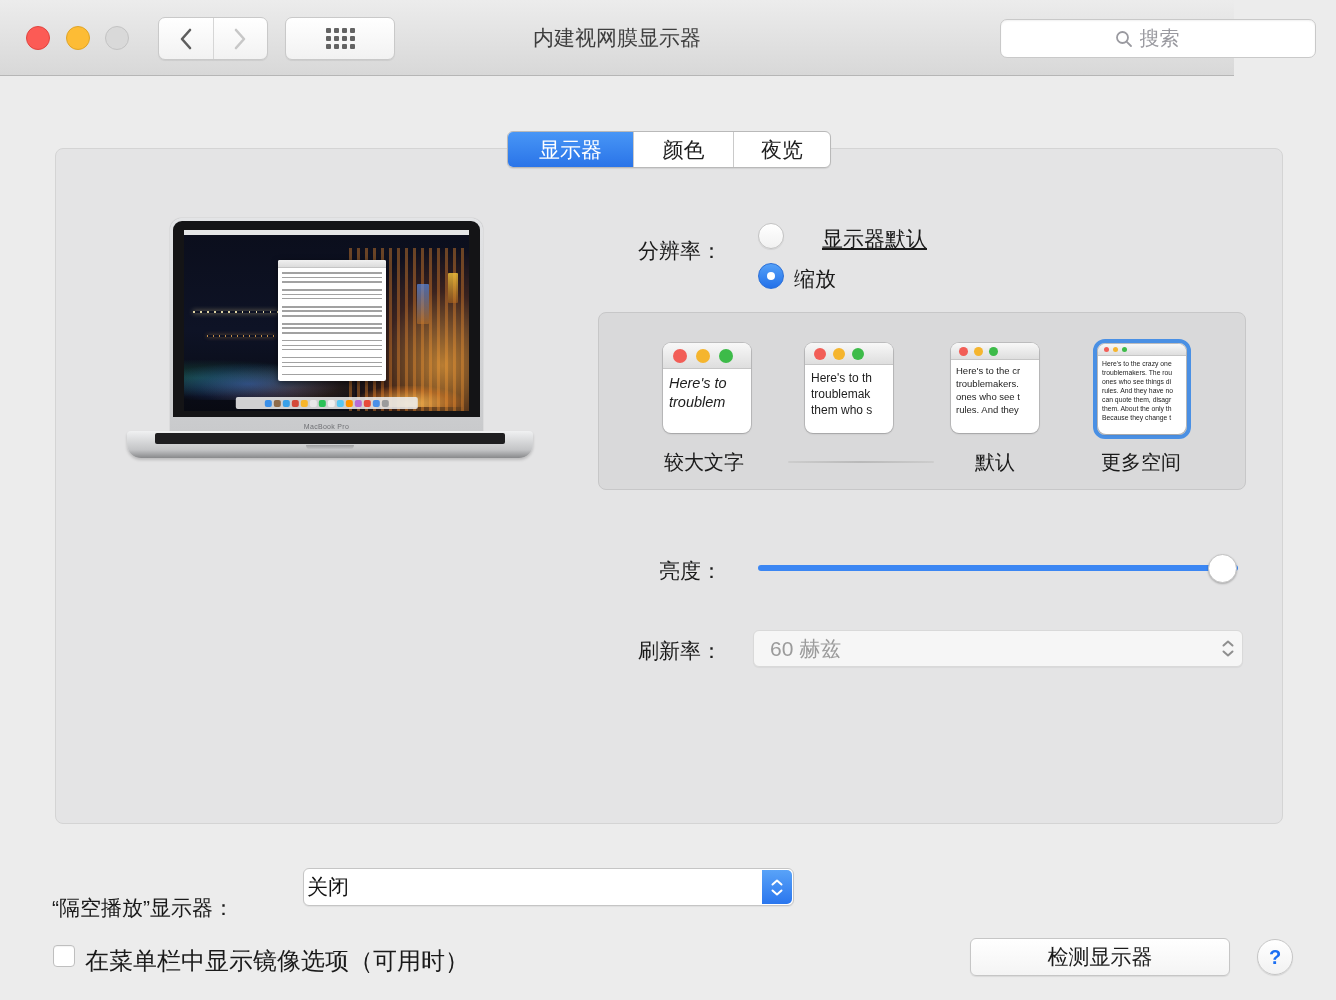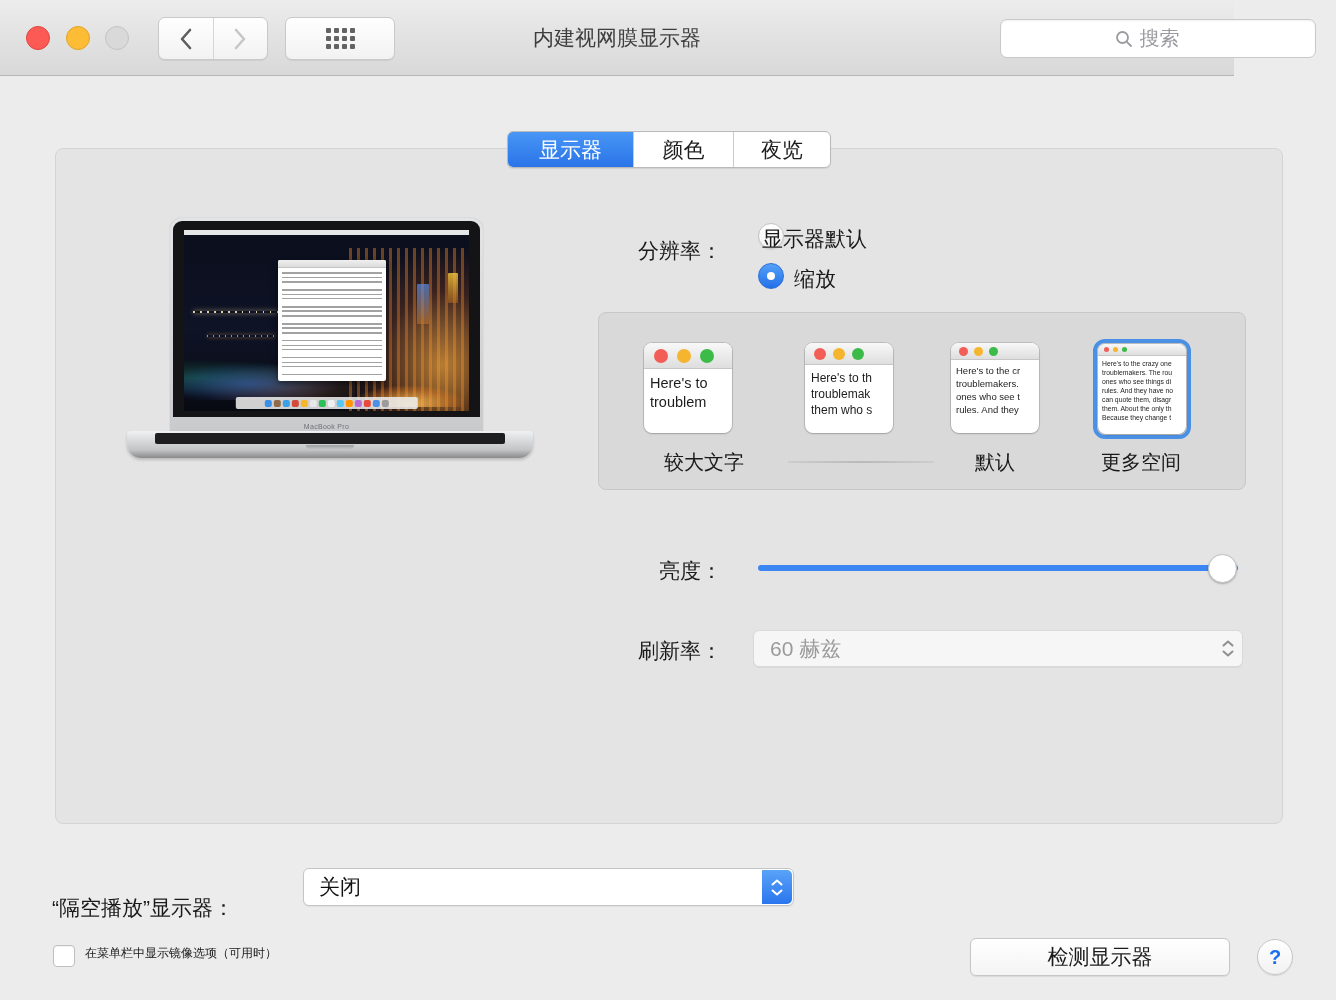--- a/index.html
+++ b/index.html
@@ -84,21 +84,21 @@
     box-shadow:0 1px 1px rgba(0,0,0,.05); display:flex; align-items:center; }
   .refresh-dd .val { font-size:21px; color:#9b9b9b; padding-left:16px; }
   .refresh-dd .chev { position:absolute; right:8px; top:0; bottom:0; display:flex;
     flex-direction:column; justify-content:center; gap:3px; }
 
   
   .blabel { position:absolute; font-size:21px; color:#1a1a1a; }
   .airplay-dd { position:absolute; left:303px; top:868px; width:491px; height:38px;
     background:#fff; border:1px solid #c5c5c5; border-radius:6px;
     box-shadow:0 1px 1px rgba(0,0,0,.06); display:flex; align-items:center; }
-  .airplay-dd .val { font-size:21px; color:#111; padding-left:15px; }
+  .airplay-dd .val { font-size:21px; color:#111; padding-left:3px; }
   .airplay-dd .cap { position:absolute; right:1px; top:1px; bottom:1px; width:30px;
     border-radius:0 5px 5px 0; background:linear-gradient(#59a3f8,#2a76ee);
     display:flex; flex-direction:column; align-items:center; justify-content:center; gap:3px; }
 
   .checkbox { position:absolute; left:53px; top:945px; width:22px; height:22px;
     background:#fff; border:1px solid #bfbfbf; border-radius:4px;
     box-shadow:inset 0 1px 1px rgba(0,0,0,.05); }
   .detect-btn { position:absolute; left:970px; top:938px; width:260px; height:38px;
     background:linear-gradient(#ffffff,#f4f4f4); border:1px solid #c6c6c6; border-radius:6px;
     box-shadow:0 1px 1px rgba(0,0,0,.08); font-size:21px; color:#1a1a1a;
@@ -257,27 +257,27 @@
     <div class="mb-label">MacBook Pro</div>
   </div>
   <div class="mb-base">
     <div class="mb-kb"></div>
     <div class="mb-notch"></div>
   </div>
 </div>
 
 <div class="rlabel" style="left:500px; top:225px;margin-top:12px;">分辨率：</div>
 <span class="radio off" style="left:758px; top:223px;"></span>
-<span class="radlab" style="left:762px; top:225px;">显示器默认</span>
+<span class="radlab" style="left:822px; top:225px;text-decoration:underline;">显示器默认</span>
 <span class="radio on" style="left:758px; top:263px;"></span>
 <span class="radlab" style="left:794px; top:265px;">缩放</span>
 
 <div class="scaledbox"></div>
 
-<div class="thumb" style="left:644px; top:343px;">
+<div class="thumb" style="left:663px; top:343px;font-style:italic;">
   <div class="bar" style="height:26px; gap:9px; padding-left:10px;">
     <i class="dot-r" style="width:14px;height:14px"></i>
       <i class="dot-y" style="width:14px;height:14px"></i>
       <i class="dot-g" style="width:14px;height:14px"></i>
   </div>
   <div class="txt" style="font-size:14.5px; line-height:19px; padding:5px 0 0 6px;">Here's to
 troublem</div>
 </div>
 
 <div class="thumb" style="left:805px; top:343px;">
@@ -349,16 +349,16 @@
     <svg width="12" height="7" viewBox="0 0 12 7">
         <path d="M1.5 5.5 L6 1.5 L10.5 5.5" fill="none" stroke="#fff" stroke-width="2" stroke-linecap="round" stroke-linejoin="round"></path>
       </svg>
     <svg width="12" height="7" viewBox="0 0 12 7">
         <path d="M1.5 1.5 L6 5.5 L10.5 1.5" fill="none" stroke="#fff" stroke-width="2" stroke-linecap="round" stroke-linejoin="round"></path>
       </svg>
   </span>
 </div>
 
 <span class="checkbox"></span>
-<div class="blabel" style="left:85px; top:945px; font-size:12px;">在菜单栏中显示镜像选项（可用时）</div>
+<div class="blabel" style="left:85px; top:945px; font-size:24px;">在菜单栏中显示镜像选项（可用时）</div>
 
 <button class="detect-btn">检测显示器</button>
 <button class="help-btn">?</button>
 
 </body></html>

